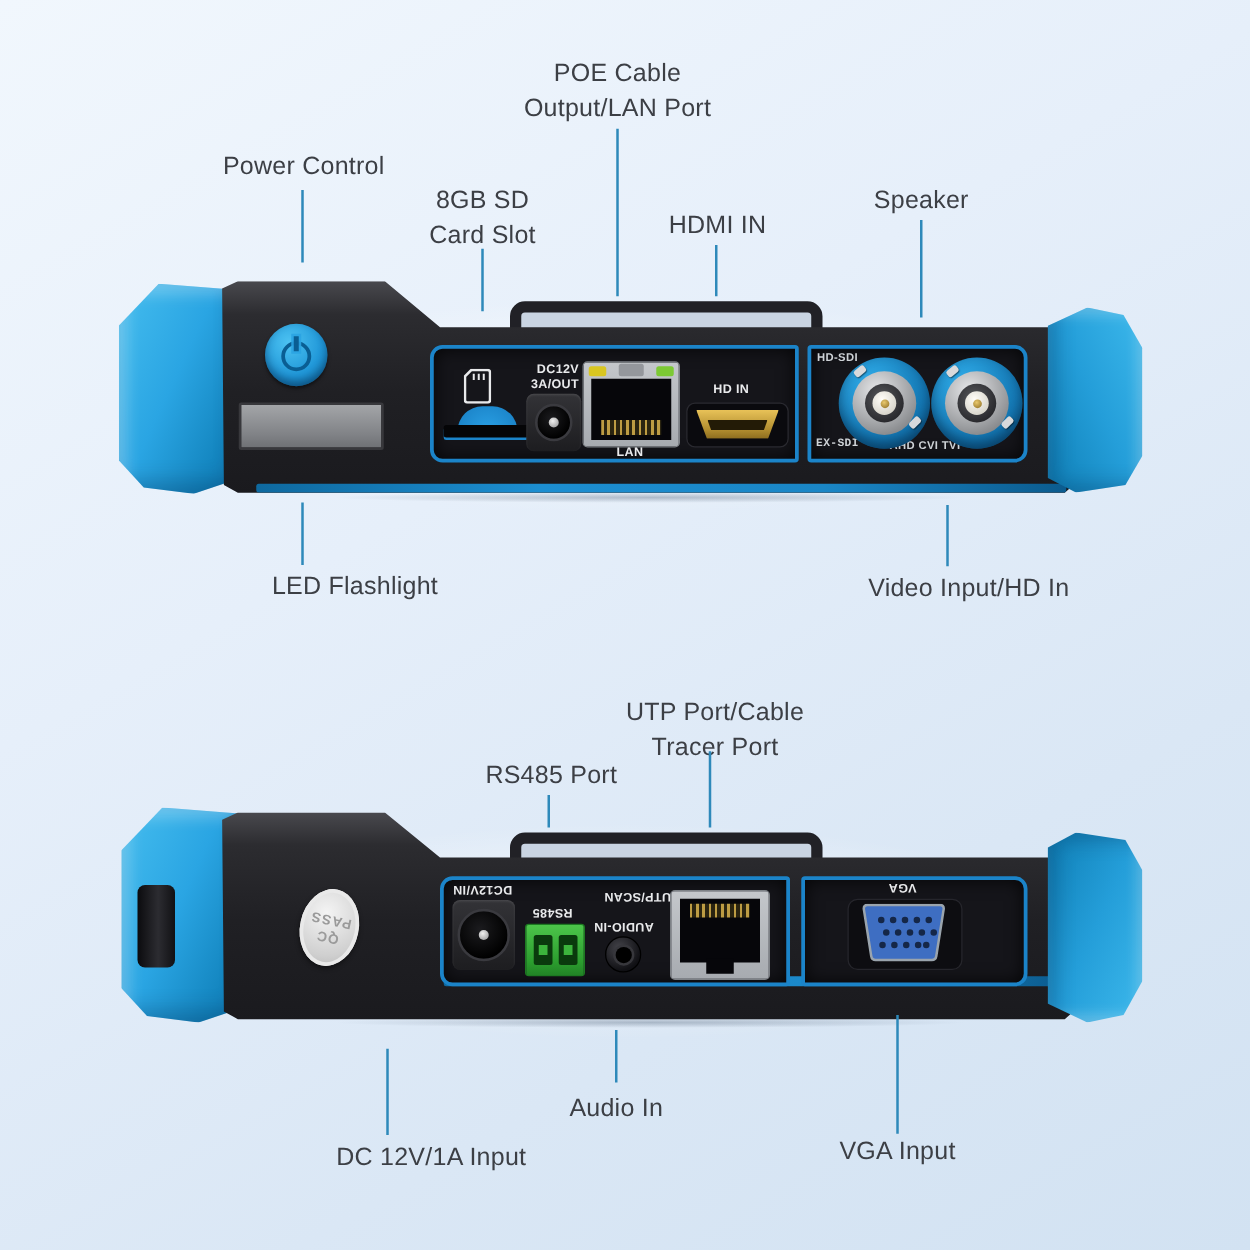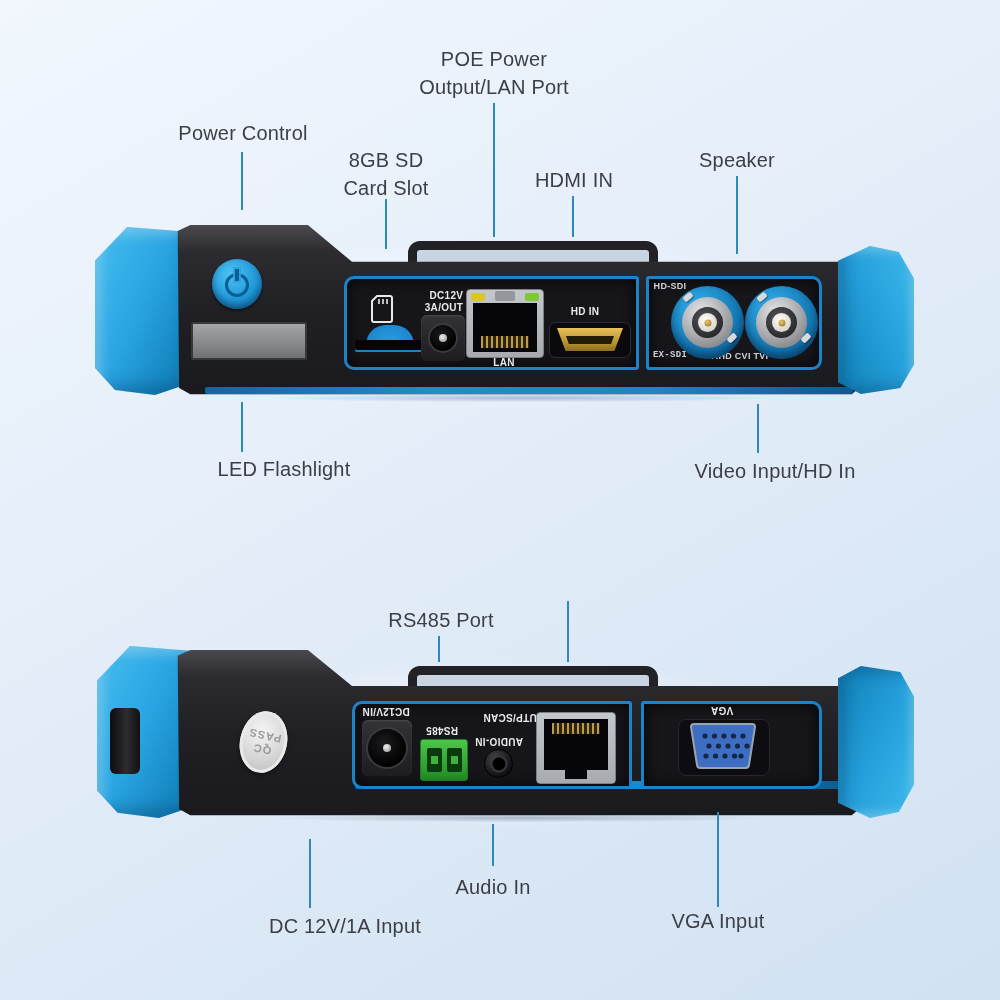--- a/index.html
+++ b/index.html
@@ -114,21 +114,21 @@
   <div class="glow" style="left:60px;top:210px;width:880px;height:230px;"></div>
   <div class="glow" style="left:60px;top:630px;width:880px;height:230px;"></div>
 
   <div class="co-label" style="left:243px;top:120px;">Power Control</div>
   <div class="co-line" style="left:241px;top:152px;height:58px;"></div>
 
   <div class="co-label" style="left:386px;top:147px;">8GB SD
 Card Slot</div>
   <div class="co-line" style="left:385px;top:199px;height:50px;"></div>
 
-  <div class="co-label" style="left:494px;top:46px;">POE Power
+  <div class="co-label" style="left:494px;top:46px;">POE Cable
 Output/LAN Port</div>
   <div class="co-line" style="left:493px;top:103px;height:134px;"></div>
 
   <div class="co-label" style="left:574px;top:167px;">HDMI IN</div>
   <div class="co-line" style="left:572px;top:196px;height:41px;"></div>
 
   <div class="co-label" style="left:737px;top:147px;">Speaker</div>
   <div class="co-line" style="left:736px;top:176px;height:78px;"></div>
 
   <div class="co-label" style="left:284px;top:456px;">LED Flashlight</div>
@@ -204,20 +204,22 @@
       <div class="bnc-face"></div>
       <div class="bnc-pin"></div>
     </div>
 
     <div class="bumper-r" style="left:838px;top:246px;width:76px;height:148px;"></div>
   </div>
 
   <div class="co-label" style="left:441px;top:607px;">RS485 Port</div>
   <div class="co-line" style="left:438px;top:636px;height:26px;"></div>
 
+  <div class="co-label" style="left:572px;top:557px;">UTP Port/Cable
+Tracer Port</div>
   <div class="co-line" style="left:567px;top:601px;height:61px;"></div>
 
   <div class="co-label" style="left:307px;top:913px;margin-left:38px;">DC 12V/1A Input</div>
   <div class="co-line" style="left:309px;top:839px;height:69px;"></div>
 
   <div class="co-label" style="left:493px;top:874px;">Audio In</div>
   <div class="co-line" style="left:492px;top:824px;height:42px;"></div>
 
   <div class="co-label" style="left:718px;top:908px;">VGA Input</div>
   <div class="co-line" style="left:717px;top:812px;height:95px;"></div>

